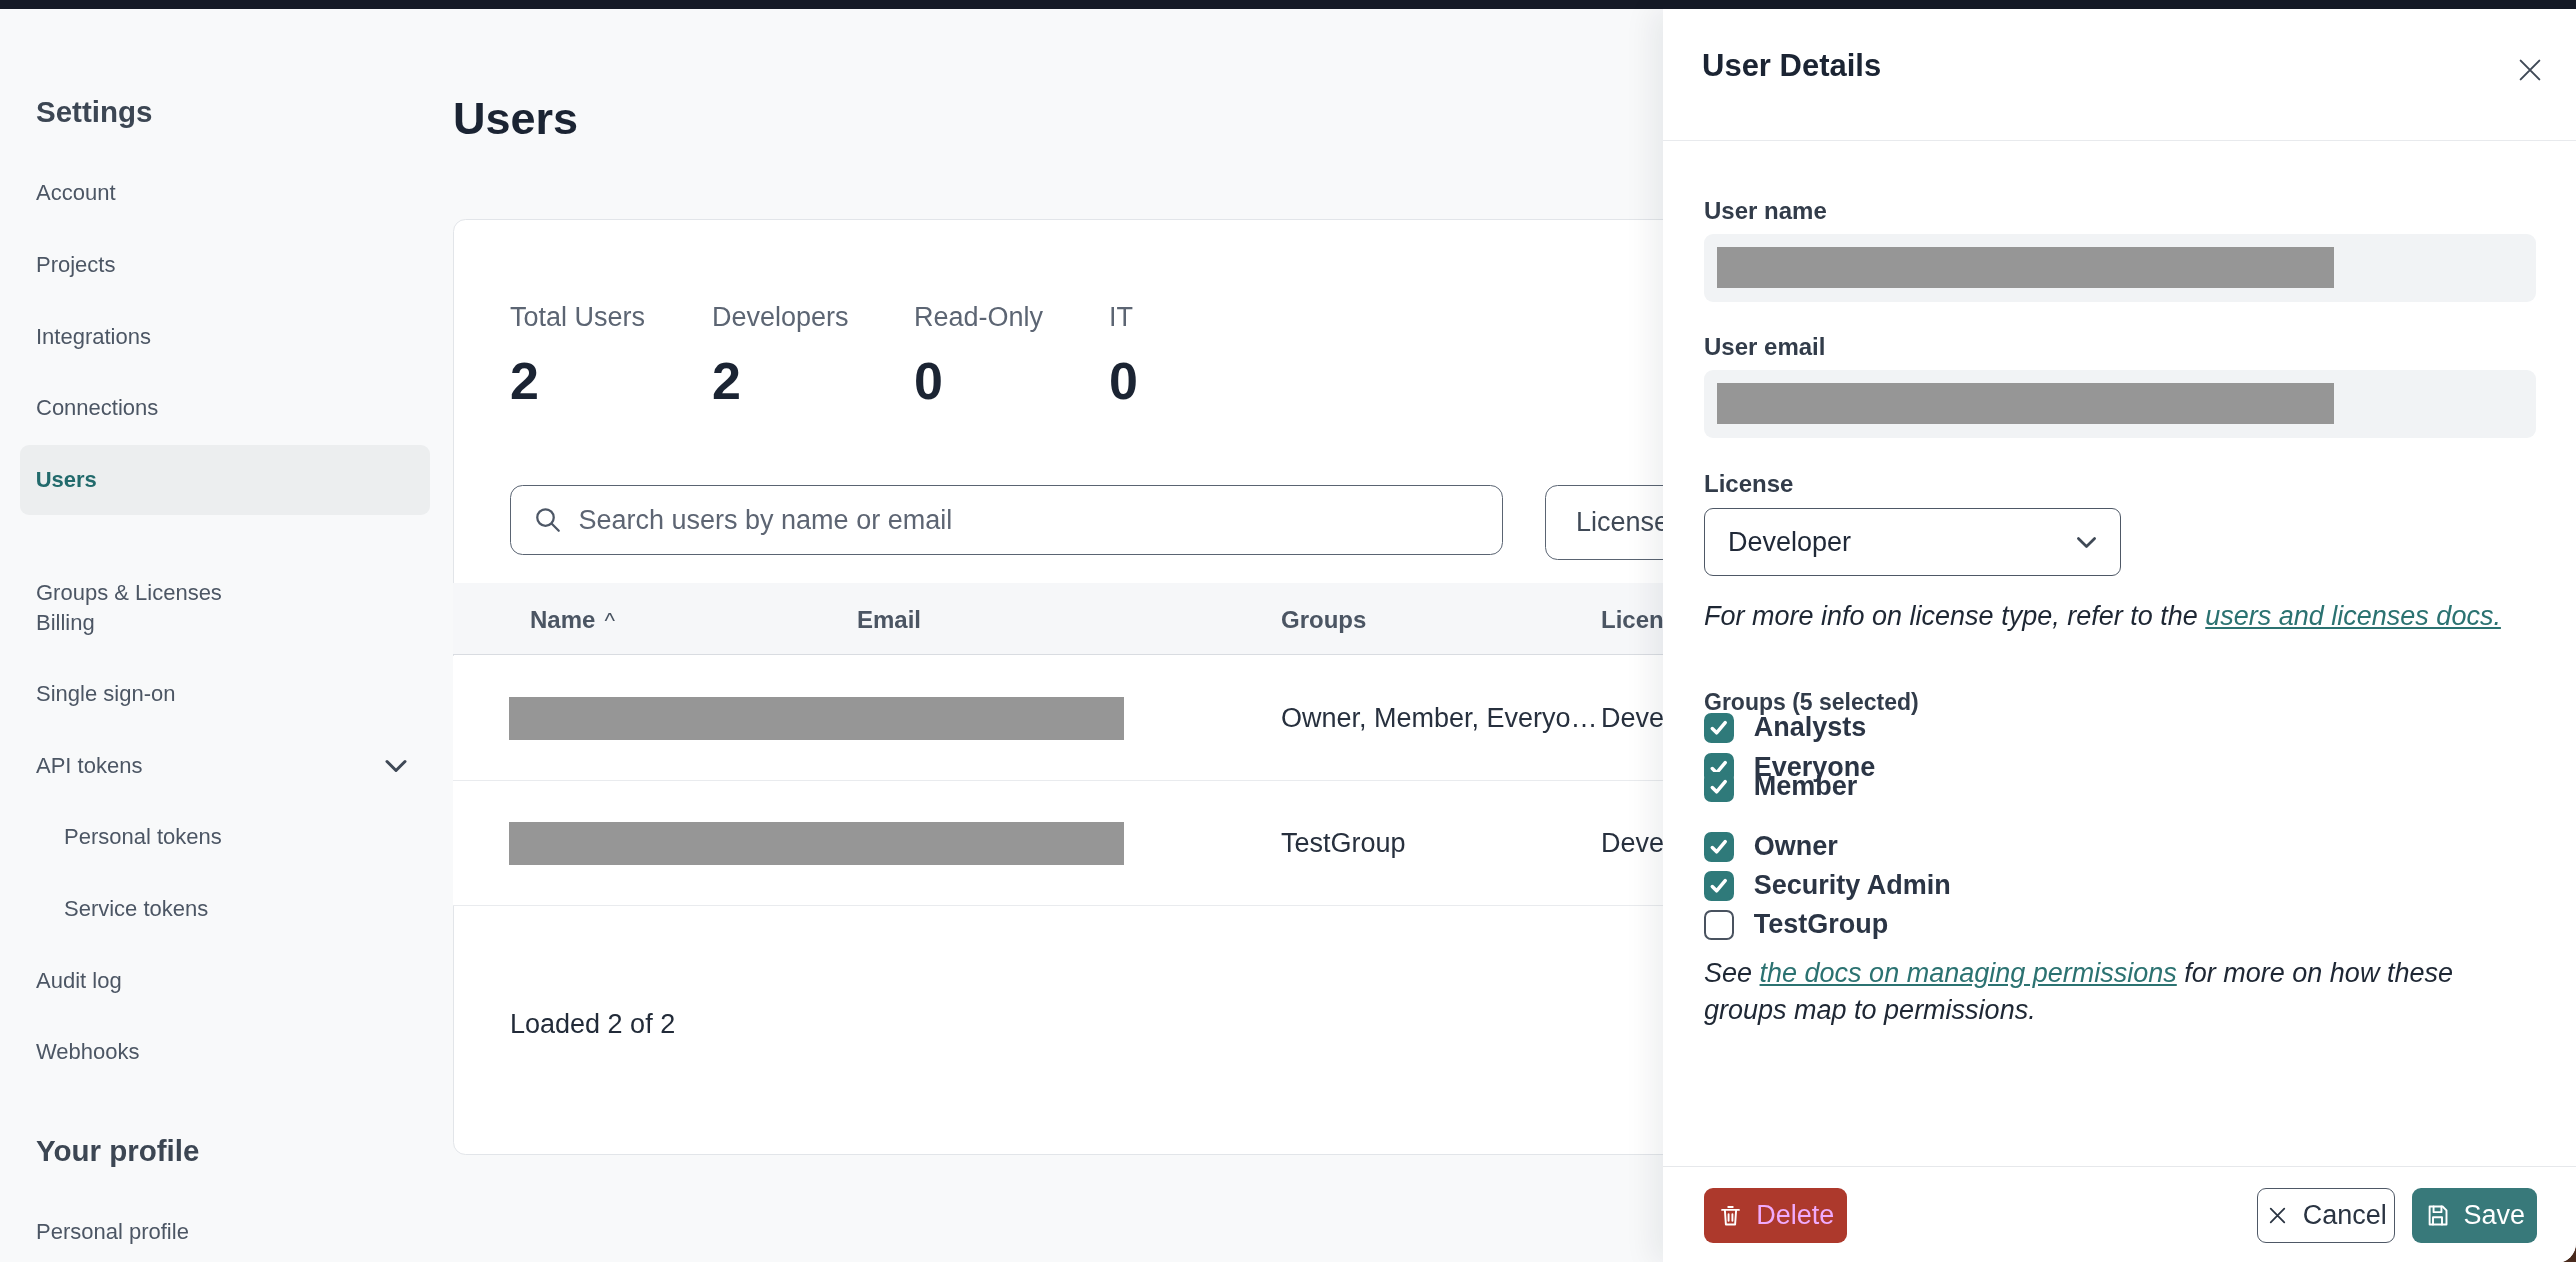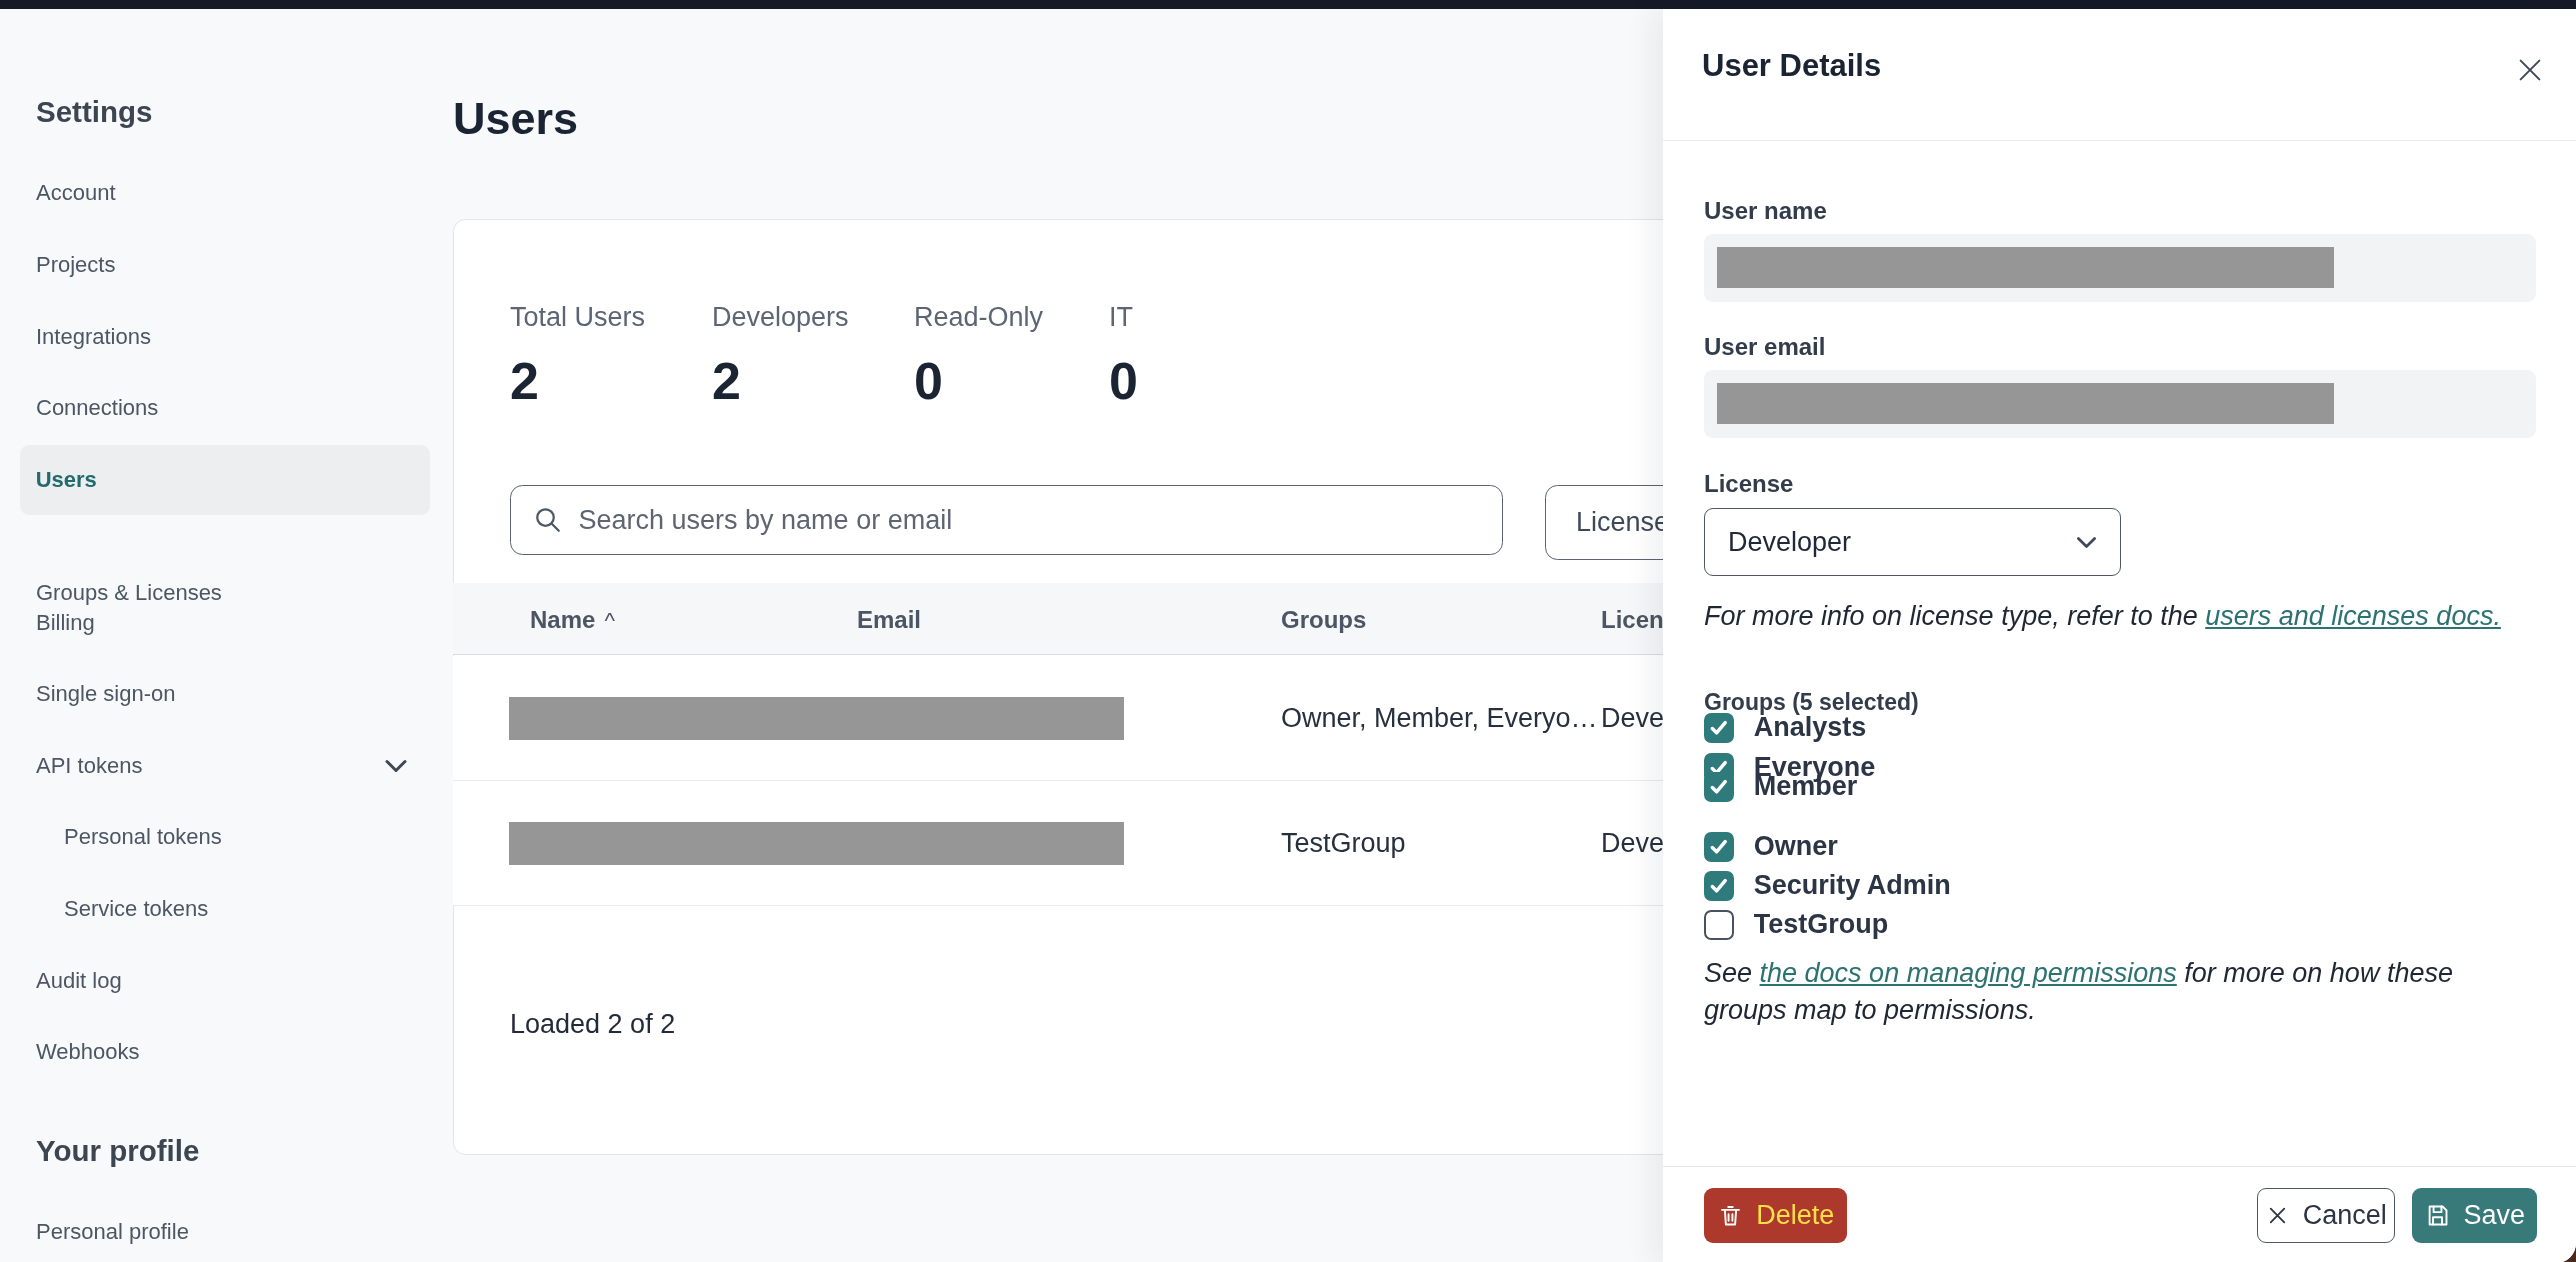--- a/index.html
+++ b/index.html
@@ -107,21 +107,21 @@
     position:absolute; left:0; top:1157px; width:100%; height:97px;
     border-top:0.9px solid #E6E8EB; background:#fff;
     border-bottom-right-radius:19.7px;
   }
   .btn {
     position:absolute; top:20.6px; height:55px; border-radius:9px;
     display:flex; align-items:center; justify-content:center; gap:12.5px;
     font-size:27px; cursor:pointer; font-family:inherit;
   }
   .btn svg { flex:0 0 auto; }
-  .btn-delete { left:41px; width:143px; background:#AD392C; color:#fde047; }
+  .btn-delete { left:41px; width:143px; background:#AD392C; color:#f0abfc; }
   .btn-cancel { left:594px; width:138px; background:#fff; color:#2A3442; border:1.8px solid #4E5866; }
   .btn-save { left:749px; width:125px; background:#38797A; color:#fff; }
 </style>
 </head>
 <body>
 
 <div class="screen">
   <div class="topbar"></div>
 
   <div class="side-header" style="top:95px;">Settings</div>

